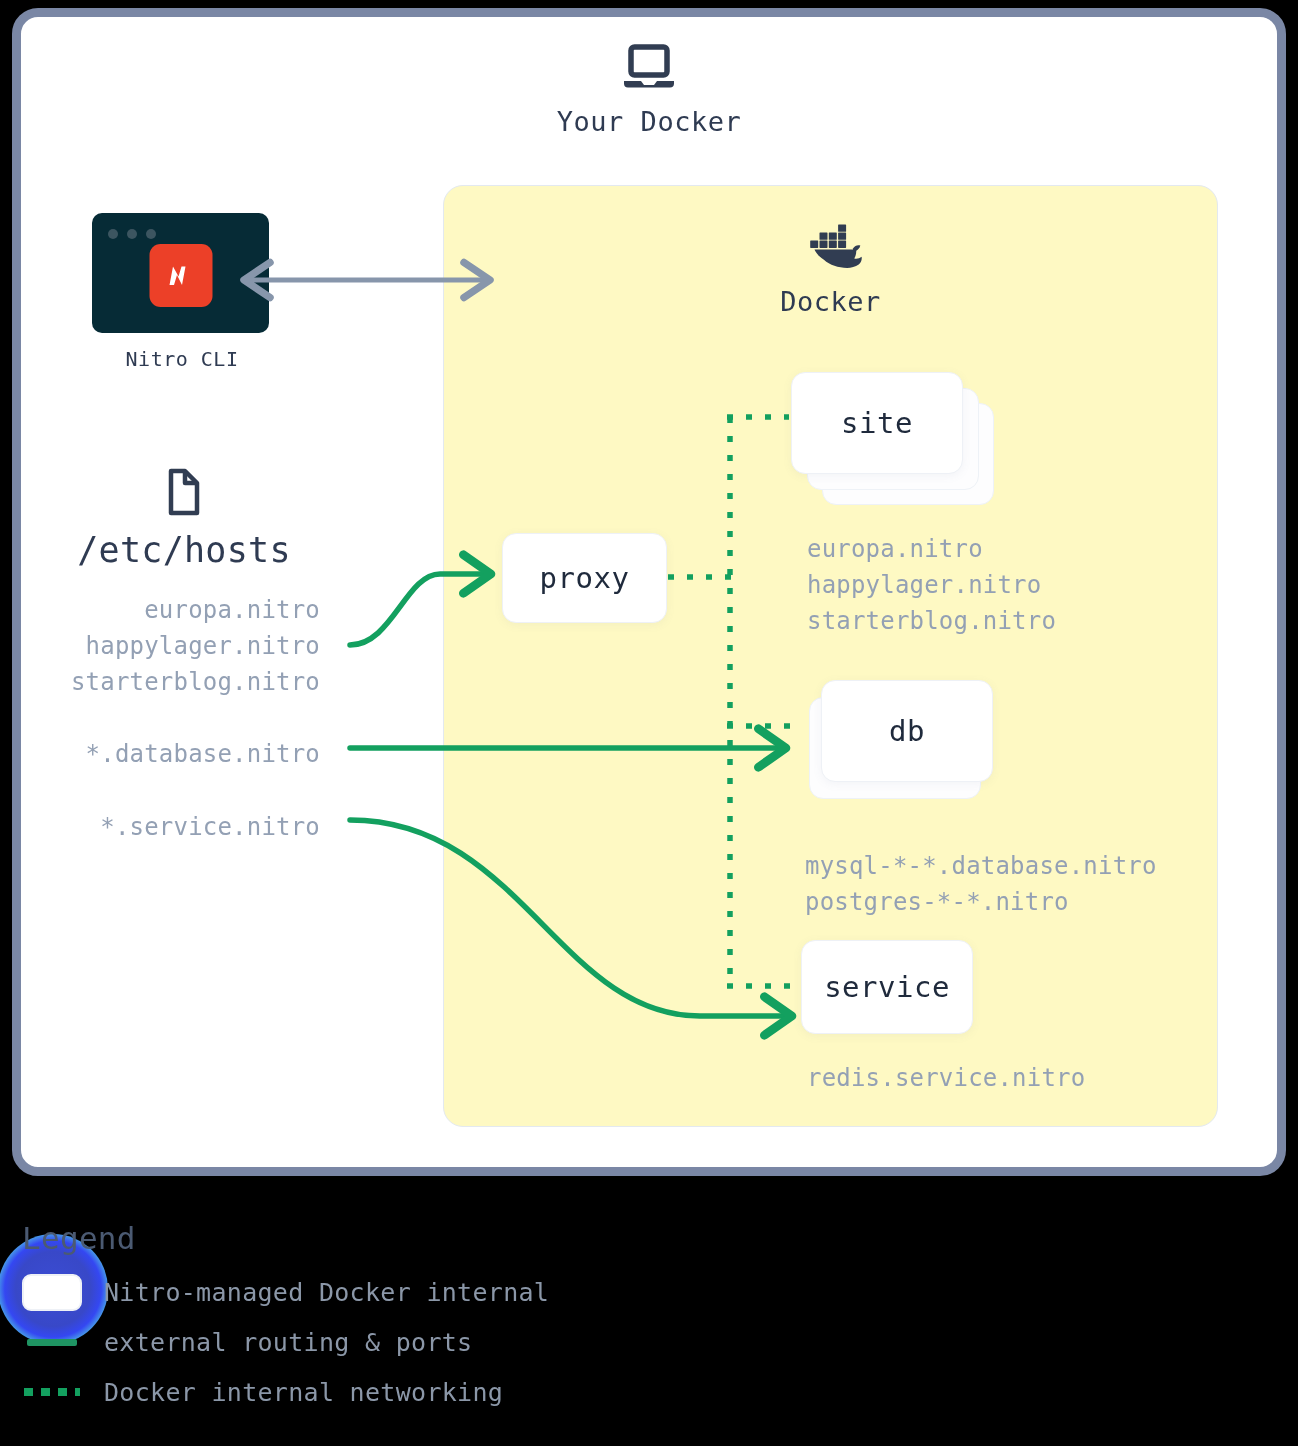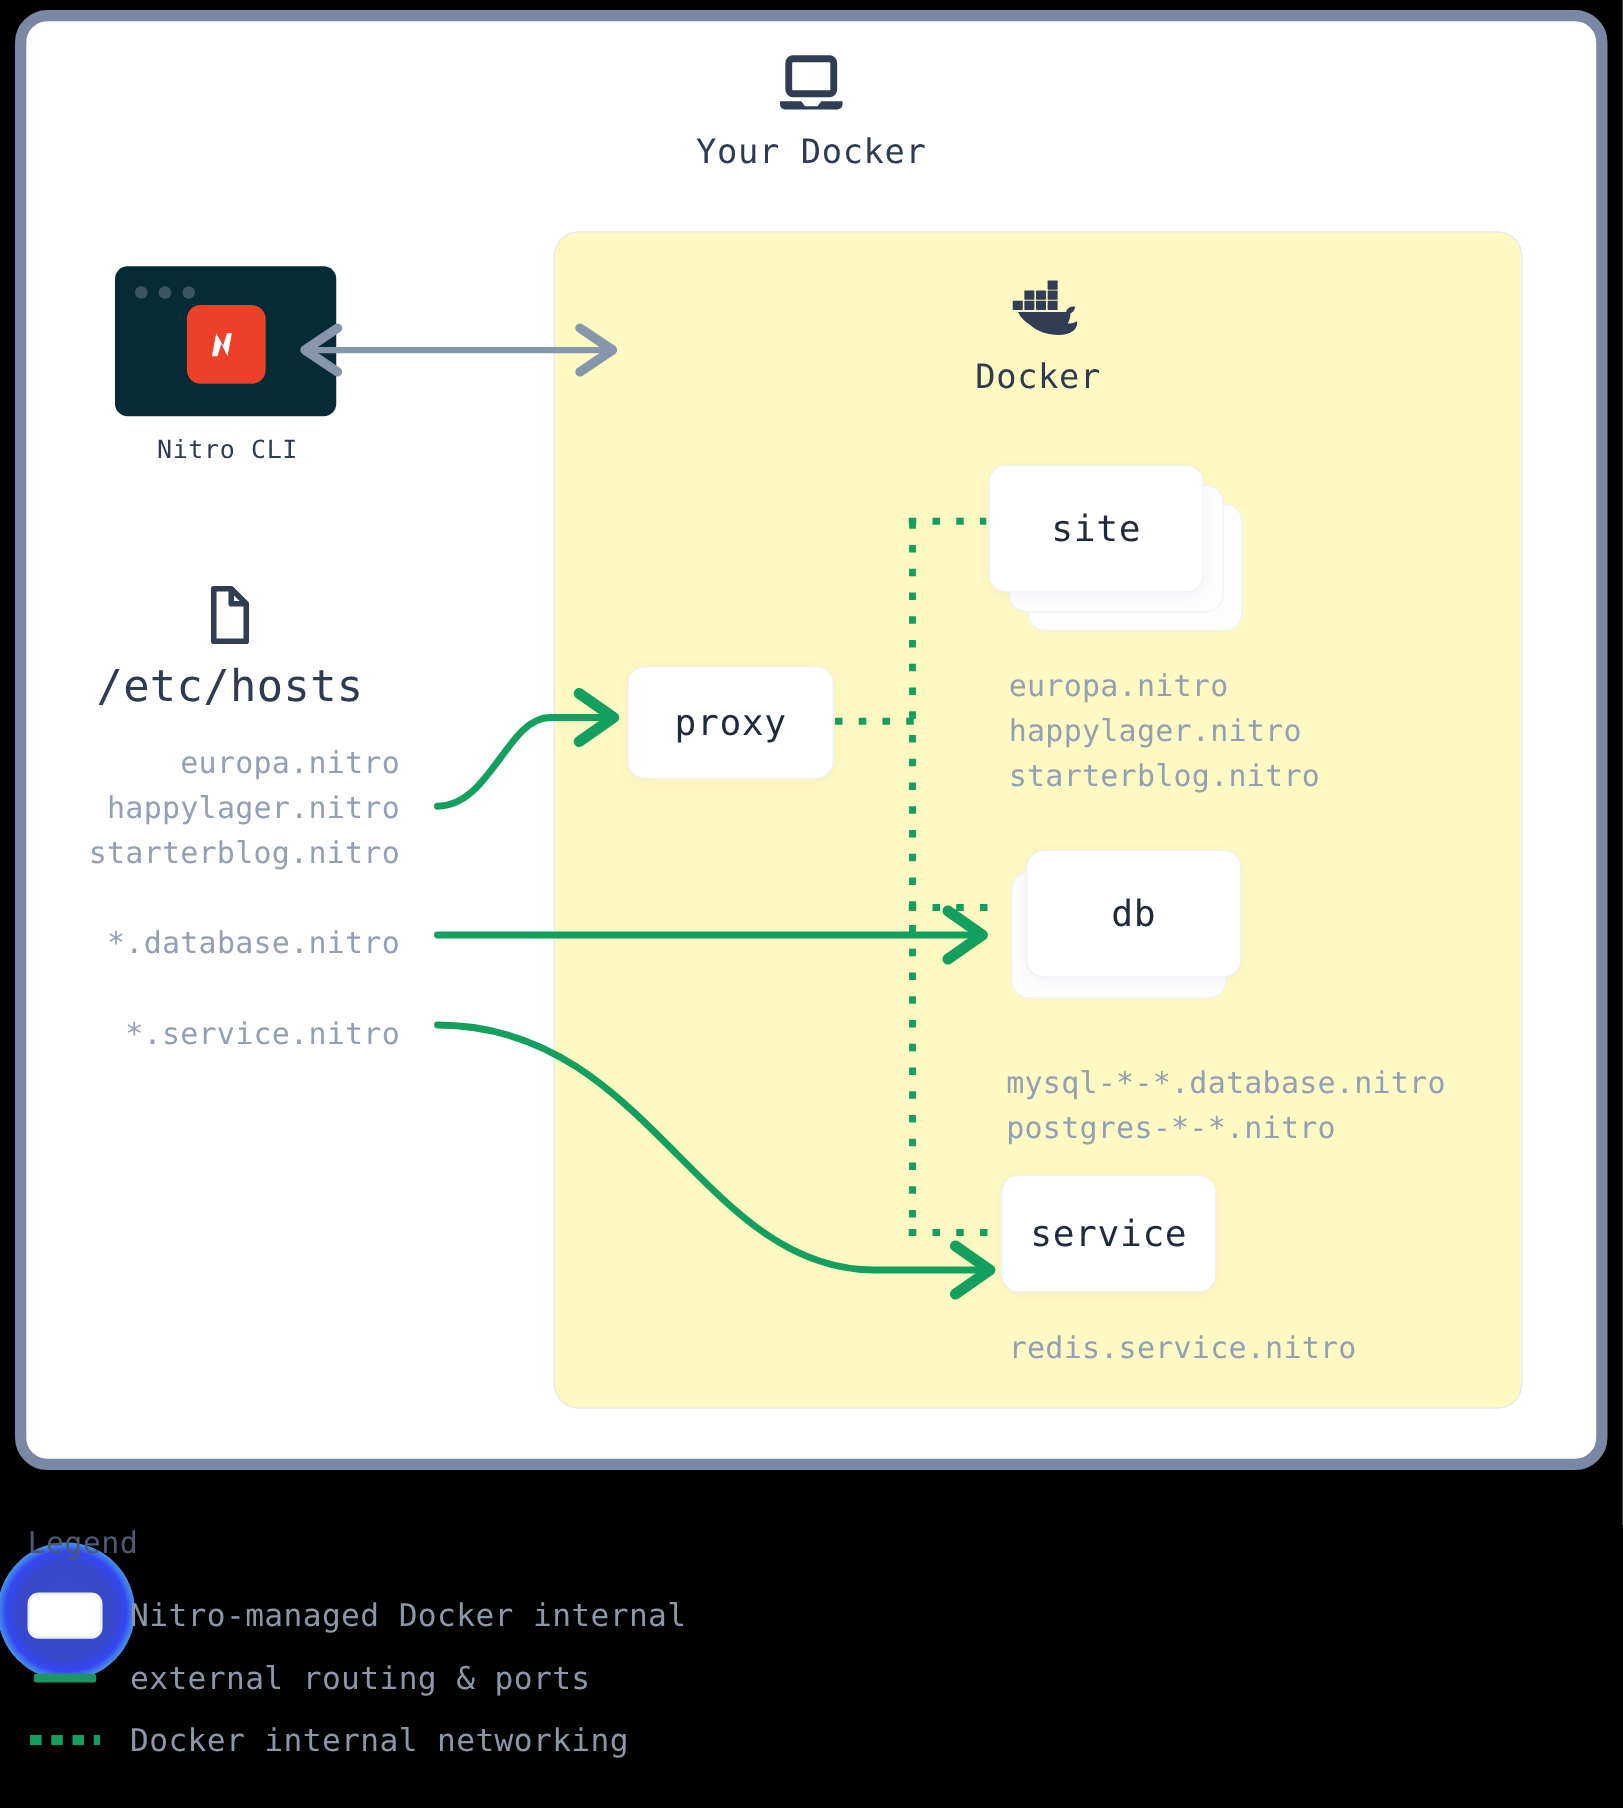--- a/index.html
+++ b/index.html
@@ -184,21 +184,21 @@
     position: absolute;
     left: 0;
     top: 1212px;
     width: 1298px;
     height: 234px;
   }
   #legend-title {
     position: absolute;
     left: 22px;
     top: 8px;
-    font-size: 24px;
+    font-size: 31px;
     color: #4b5a72;
     letter-spacing: 0.3px;
   }
   #legend-glow {
     position: absolute;
     left: -2px;
     top: 22px;
     width: 110px;
     height: 110px;
     border-radius: 50%;

